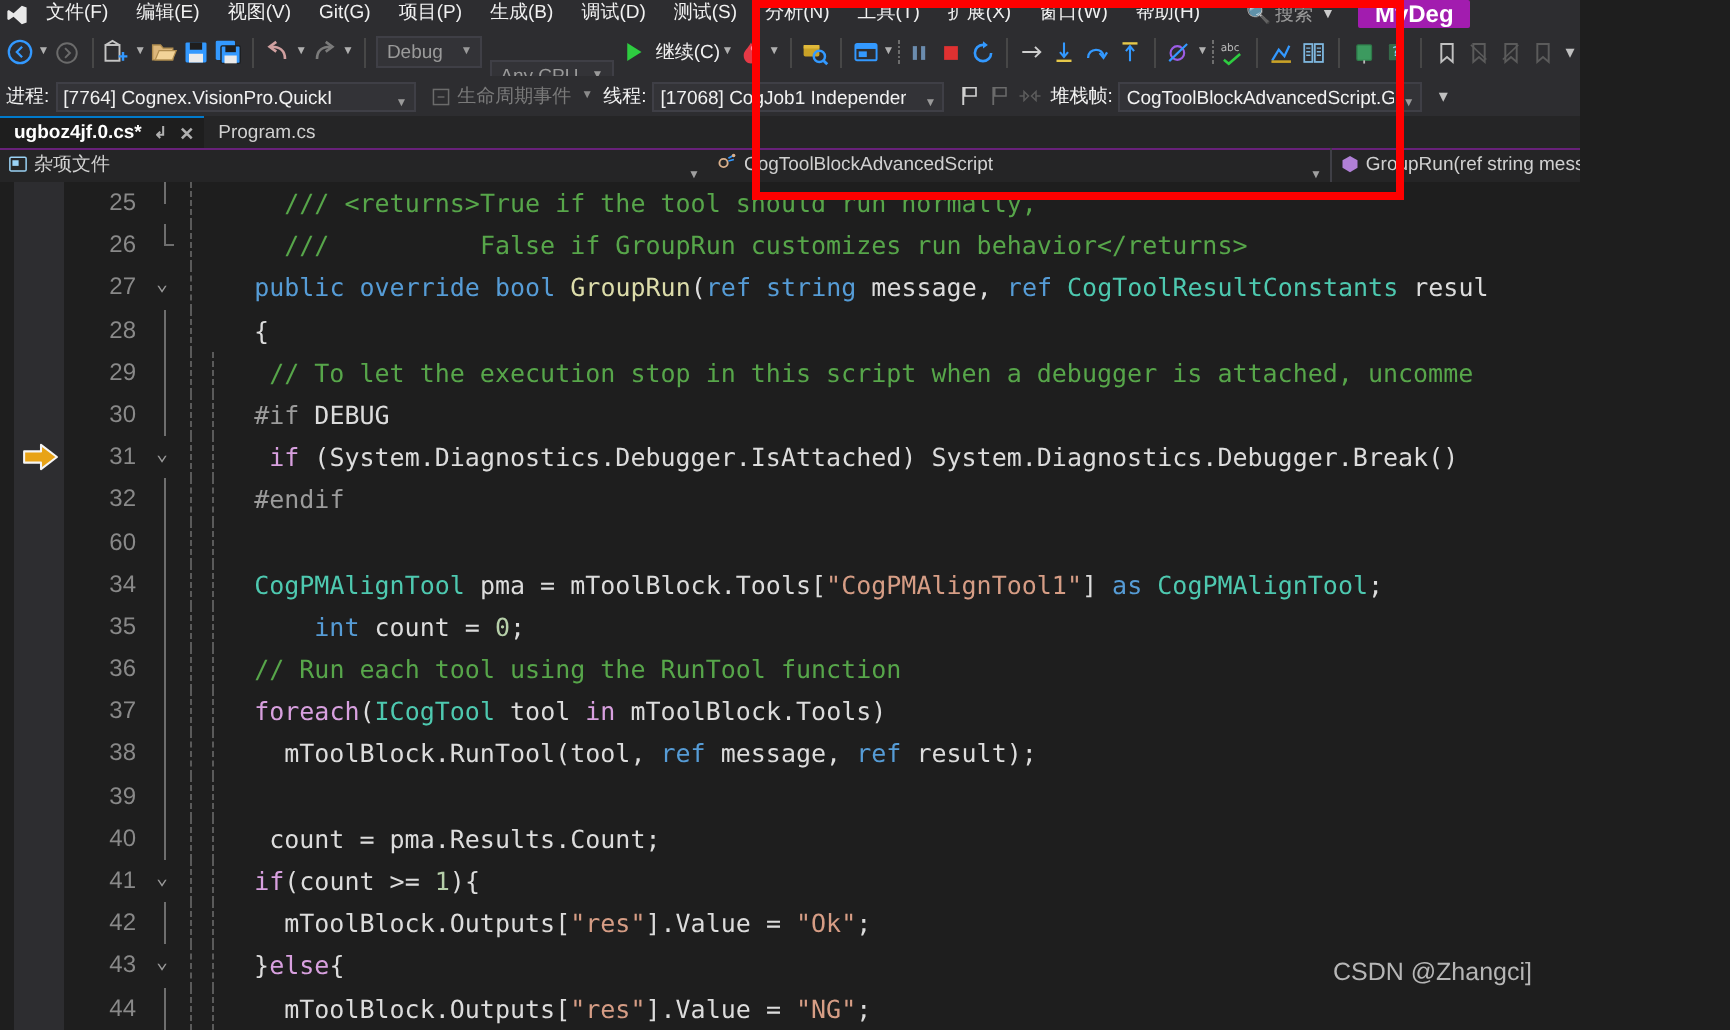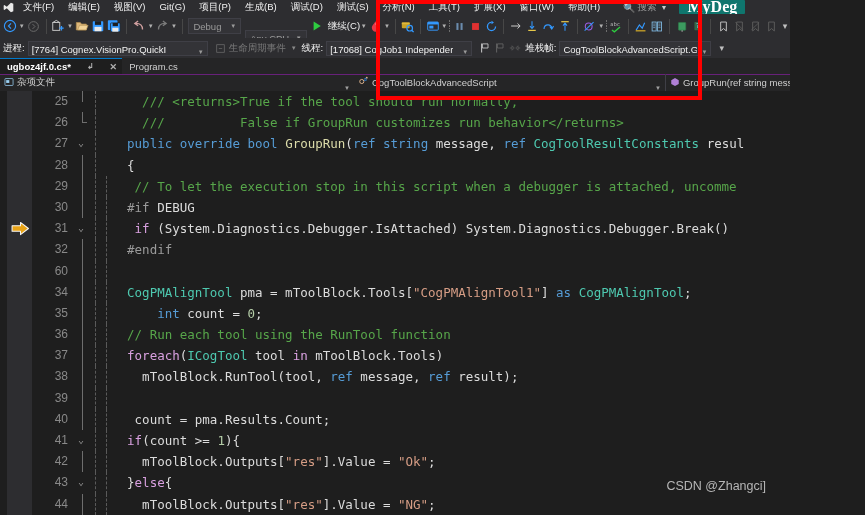--- a/index.html
+++ b/index.html
@@ -27,22 +27,22 @@
     font-size:9.5px; letter-spacing:0px;
   }
   .menu-sep{ width:6px; }
   .search-box{
     display:flex; align-items:center; gap:2px; margin-left:10px;
     font-size:9.5px; color:#9a9a9a;
   }
   .search-box .mag{ font-size:10px; color:#ccc; }
   .search-caret{ font-size:7px; color:#ccc; margin-left:2px; }
   .mydeg{
-    margin-left:12px; background:#0f766e; color:#ffffff; font-weight:bold;
-    font-size:16px; padding:1px 8px; border-radius:1px; line-height:12px;font-family:Liberation Serif, serif;
+    margin-left:12px; background:#a21caf; color:#ffffff; font-weight:bold;
+    font-size:12px; padding:1px 8px; border-radius:1px; line-height:12px;
   }
 
   
   .toolbar{
     height:24px; background:#2d2d30; display:flex; align-items:center;
     padding-left:2px; gap:0px; position:relative;
   }
   .tb{ width:20px; height:22px; display:flex; align-items:center; justify-content:center; }
   .tb svg{ display:block; }
   .tbcaret{ width:9px; height:22px; display:flex; align-items:center; justify-content:center;
@@ -72,21 +72,21 @@
     font-size:9.5px; display:flex; align-items:flex-end; padding:0 3px;
     justify-content:space-between; margin-right:5px; overflow:hidden;
   }
   .t2combo .cc{ font-size:6px; color:#9a9a9a; margin-left:4px; }
   .t2dim{ color:#7a7a7a; }
 
   
   .tabstrip{ height:16px; background:#252526; display:flex; align-items:flex-end; }
   .tab{
     height:16px; display:flex; align-items:center; padding:0 5px 0 7px;
-    font-size:9.5px; color:#d0d0d0; gap:16px; white-space:nowrap;
+    font-size:9.5px; color:#d0d0d0; gap:6px; white-space:nowrap;
   }
   .tab.active{ background:#1e1e1e; color:#ffffff; font-weight:bold; border-top:1px solid #007acc; }
   .tab .pin{ font-size:8px; color:#b0b0b0; }
   .tab .cl{ font-size:9px; color:#b0b0b0; }
   .tabrest{ flex:1; background:#252526; }
 
   
   .navbar{
     height:17px; background:#252526; display:flex; align-items:flex-end;
     border-top:1px solid #68217a; font-size:9.5px; color:#d0d0d0;

